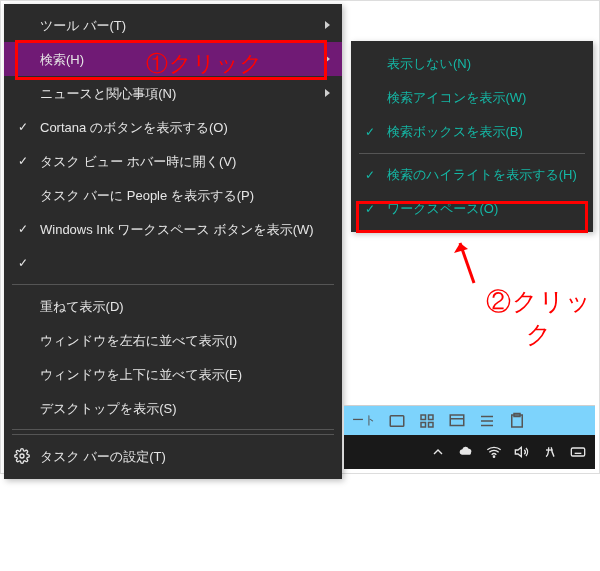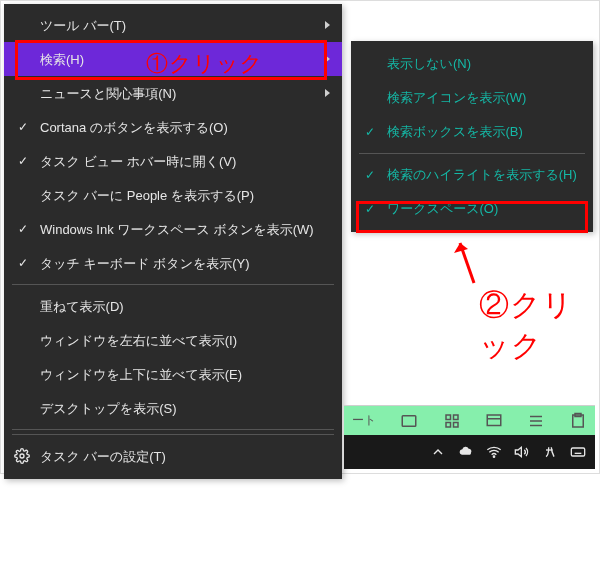--- a/index.html
+++ b/index.html
@@ -46,21 +46,21 @@
     content: "";
     position: absolute;
     right: 12px;
     top: 50%;
     width: 0; height: 0;
     border-top: 4px solid transparent;
     border-bottom: 4px solid transparent;
     border-left: 5px solid #cfcfcf;
     transform: translateY(-50%);
   }
-  .menu .row.hover { background: #6d28d9; }
+  .menu .row.hover { background: #701a75; }
   .menu .row .chk {
     position: absolute;
     left: 12px;
     top: 50%;
     transform: translateY(-50%);
     width: 14px; height: 14px;
     color: #e6e6e6;
     display: flex; align-items: center; justify-content: center;
     font-size: 12px;
   }
@@ -124,21 +124,21 @@
   }
   .anno-text {
     position: absolute;
     color: #ff0000;
     font-weight: 400;
     pointer-events: none;
   }
   .anno1-box { top: 39px; left: 14px; width: 312px; height: 40px; }
   .anno1-text { top: 48px; left: 145px; font-size: 22px; letter-spacing: 1px; }
   .anno2-box { top: 200px; left: 355px; width: 232px; height: 32px; }
-  .anno2-text { top: 284px; left: 478px; font-size: 30px; letter-spacing: 1px; }
+  .anno2-text { top: 284px; left: 478px; font-size: 25px; letter-spacing: 1px; text-align: center; }
   .arrow {
     position: absolute;
     left: 451px;
     top: 232px;
     width: 30px;
     height: 56px;
     pointer-events: none;
   }
 
   
@@ -161,30 +161,29 @@
   .tray-icon { width: 18px; height: 18px; display:flex; align-items:center; justify-content:center; color:#e6e6e6; }
   .tray-icon svg { width: 16px; height: 16px; }
 
   
   .doc-strip {
     position: absolute;
     left: 343px;
     right: 4px;
     bottom: 38px;
     height: 30px;
-    background: #86efac;
+    background: #7dd3fc;
     border-top: 1px solid #cfcfcf;
     display: flex;
     align-items: center;
     padding: 0 8px;
     box-sizing: border-box;
     color: #555;
     font-size: 12px;
     gap: 12px;
-    justify-content: space-between;
   }
   .doc-strip .ic { width:18px; height:18px; display:flex; align-items:center; justify-content:center; }
 </style>
 </head>
 <body>
 
 <div class="stage">
 
   <div class="menu">
 
@@ -214,21 +213,20 @@
       <span>タスク バーに People を表示する(P)</span>
     </div>
 
     <div class="row">
       <span class="chk">✓</span>
       <span>Windows Ink ワークスペース ボタンを表示(W)</span>
     </div>
 
     <div class="row">
       <span class="chk">✓</span>
-      <span>タッチ キーボード ボタンを表示(Y)</span>
     </div>
 
     <div class="sep"></div>
 
     <div class="row">
       <span>重ねて表示(D)</span>
     </div>
     <div class="row">
       <span>ウィンドウを左右に並べて表示(I)</span>
     </div>

